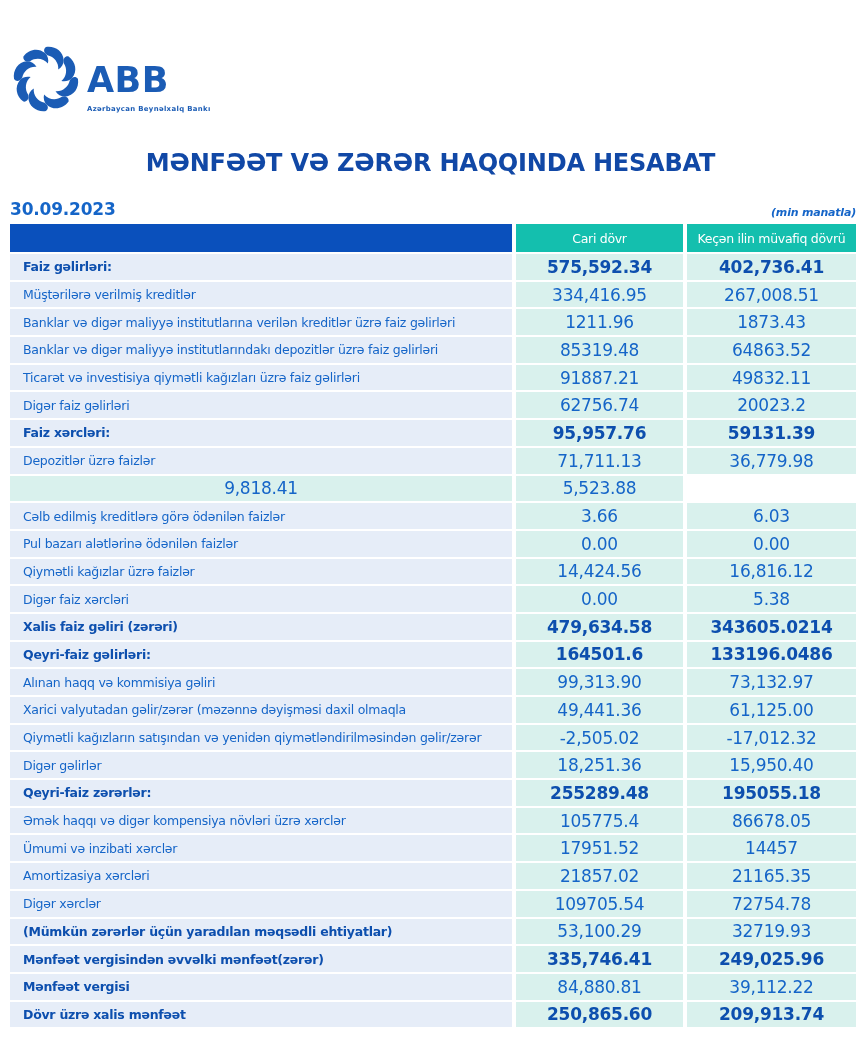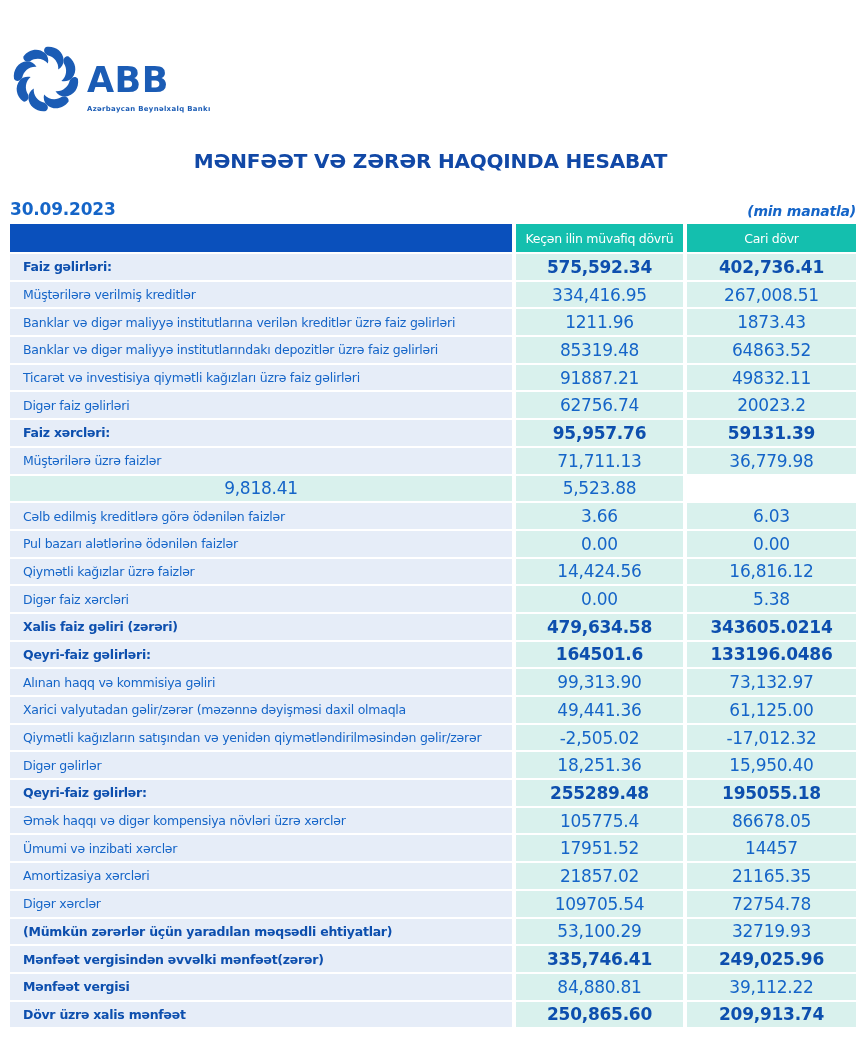--- a/index.html
+++ b/index.html
@@ -31,31 +31,31 @@
     line-height:1;letter-spacing:0.5px;
   }
   .brand-sub{
     font-size:6.9px;font-weight:700;color:var(--brand-blue);
     margin-top:7px;letter-spacing:0.35px;white-space:nowrap;
   }
 
   
   .title{
     position:absolute;top:149px;left:0;width:100%;
-    text-align:center;font-size:20px;font-weight:800;
+    text-align:center;font-size:24px;font-weight:800;
     color:var(--title-blue);letter-spacing:-0.2px;
   }
 
   
   .meta{
     position:absolute;top:199px;left:10px;width:846px;
     display:flex;justify-content:space-between;align-items:flex-end;
   }
   .meta-date{font-size:17px;font-weight:700;color:var(--text-blue);letter-spacing:-0.2px;}
-  .meta-unit{font-size:14px;font-style:italic;font-weight:700;color:var(--text-blue);letter-spacing:-0.2px;}
+  .meta-unit{font-size:11px;font-style:italic;font-weight:700;color:var(--text-blue);letter-spacing:-0.2px;}
 
   
   .table{position:absolute;top:224px;left:10px;width:846px;}
   .thead,.trow{
     display:grid;grid-template-columns:502px 167px 169px;
     column-gap:4px;margin-bottom:2px;
   }
   .thead{height:28px;}
   .th-empty{background:var(--header-bar-blue);}
   .th{
@@ -102,22 +102,22 @@
   <div class="title">MƏNFƏƏT VƏ ZƏRƏR HAQQINDA HESABAT</div>
 
   <div class="meta">
     <div class="meta-date">30.09.2023</div>
     <div class="meta-unit">(min manatla)</div>
   </div>
 
   <div class="table">
     <div class="thead">
       <div class="th-empty"></div>
+      <div class="th">Cari dövr</div>
       <div class="th">Keçən ilin müvafiq dövrü</div>
-      <div class="th">Cari dövr</div>
     </div>
     <div>
         <div class="trow">
           <div class="cell label b">Faiz gəlirləri:</div>
           <div class="cell val b">575,592.34</div>
           <div class="cell val b">402,736.41</div>
         </div>
         <div class="trow">
           <div class="cell label">Müştərilərə verilmiş kreditlər</div>
           <div class="cell val">334,416.95</div>
@@ -142,21 +142,21 @@
           <div class="cell label">Digər faiz gəlirləri</div>
           <div class="cell val">62756.74</div>
           <div class="cell val">20023.2</div>
         </div>
         <div class="trow">
           <div class="cell label b">Faiz xərcləri:</div>
           <div class="cell val b">95,957.76</div>
           <div class="cell val b">59131.39</div>
         </div>
         <div class="trow">
-          <div class="cell label">Müştərilərə üzrə faizlər</div>
+          <div class="cell label">Depozitlər üzrə faizlər</div>
           <div class="cell val">71,711.13</div>
           <div class="cell val">36,779.98</div>
         </div>
         <div class="trow">
           <div class="cell val">9,818.41</div>
           <div class="cell val">5,523.88</div>
         </div>
         <div class="trow">
           <div class="cell label">Cəlb edilmiş kreditlərə görə ödənilən faizlər</div>
           <div class="cell val">3.66</div>
@@ -201,21 +201,21 @@
           <div class="cell label">Qiymətli kağızların satışından və yenidən qiymətləndirilməsindən gəlir/zərər</div>
           <div class="cell val">-2,505.02</div>
           <div class="cell val">-17,012.32</div>
         </div>
         <div class="trow">
           <div class="cell label">Digər gəlirlər</div>
           <div class="cell val">18,251.36</div>
           <div class="cell val">15,950.40</div>
         </div>
         <div class="trow">
-          <div class="cell label b">Qeyri-faiz gəlirlər:</div>
+          <div class="cell label b">Qeyri-faiz zərərlər:</div>
           <div class="cell val b">255289.48</div>
           <div class="cell val b">195055.18</div>
         </div>
         <div class="trow">
           <div class="cell label">Əmək haqqı və digər kompensiya növləri üzrə xərclər</div>
           <div class="cell val">105775.4</div>
           <div class="cell val">86678.05</div>
         </div>
         <div class="trow">
           <div class="cell label">Ümumi və inzibati xərclər</div>

